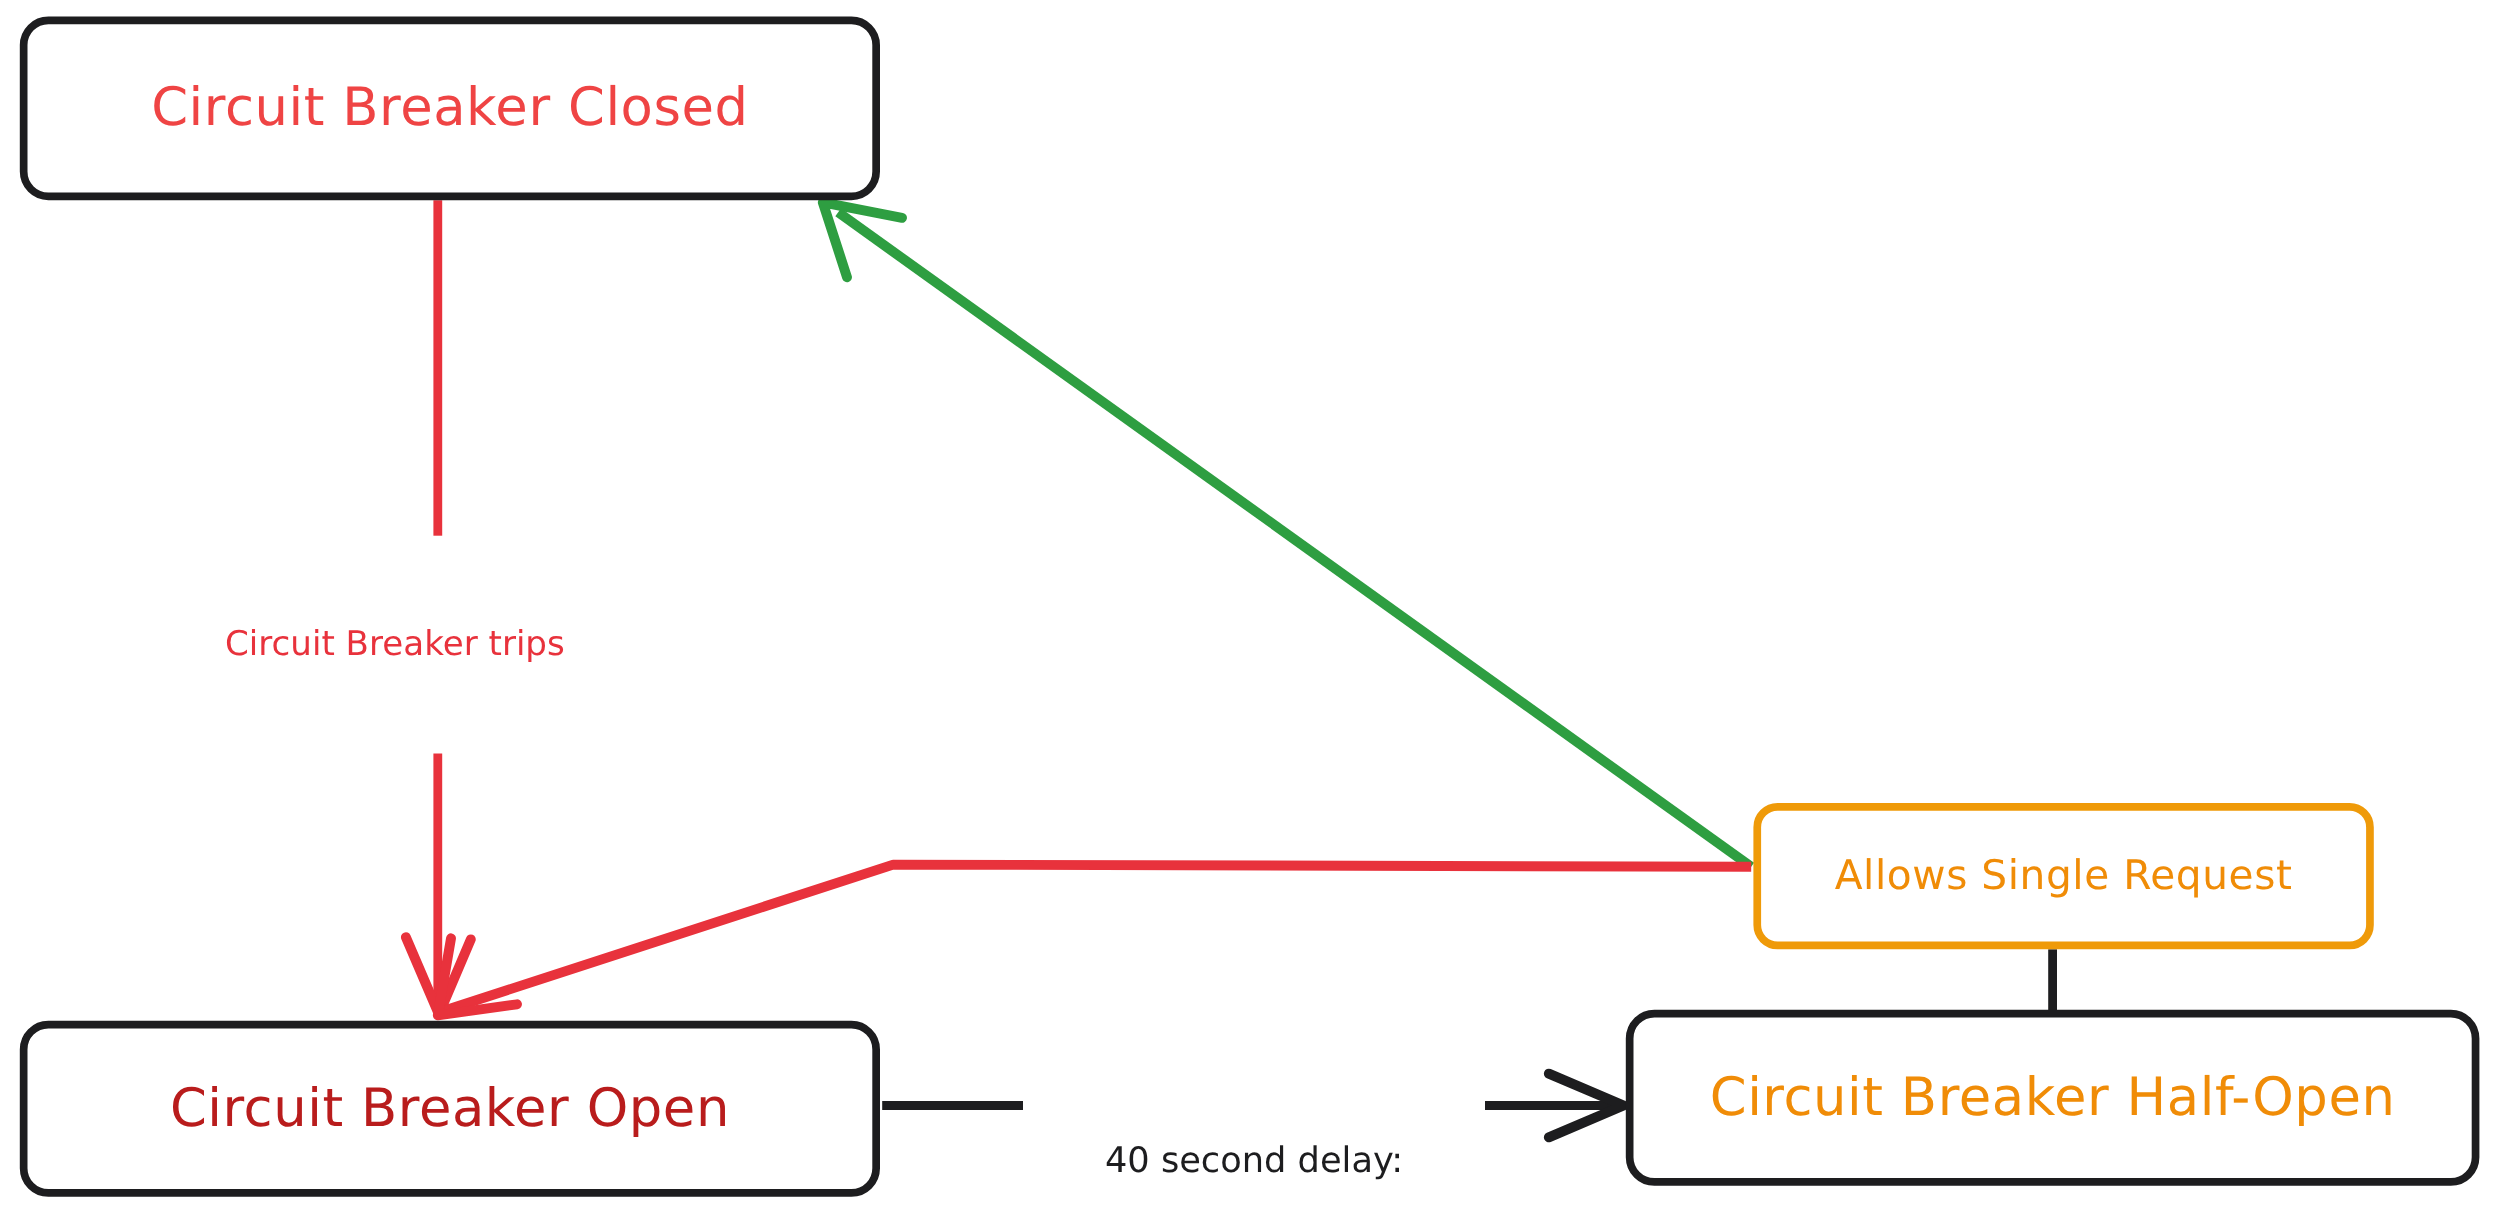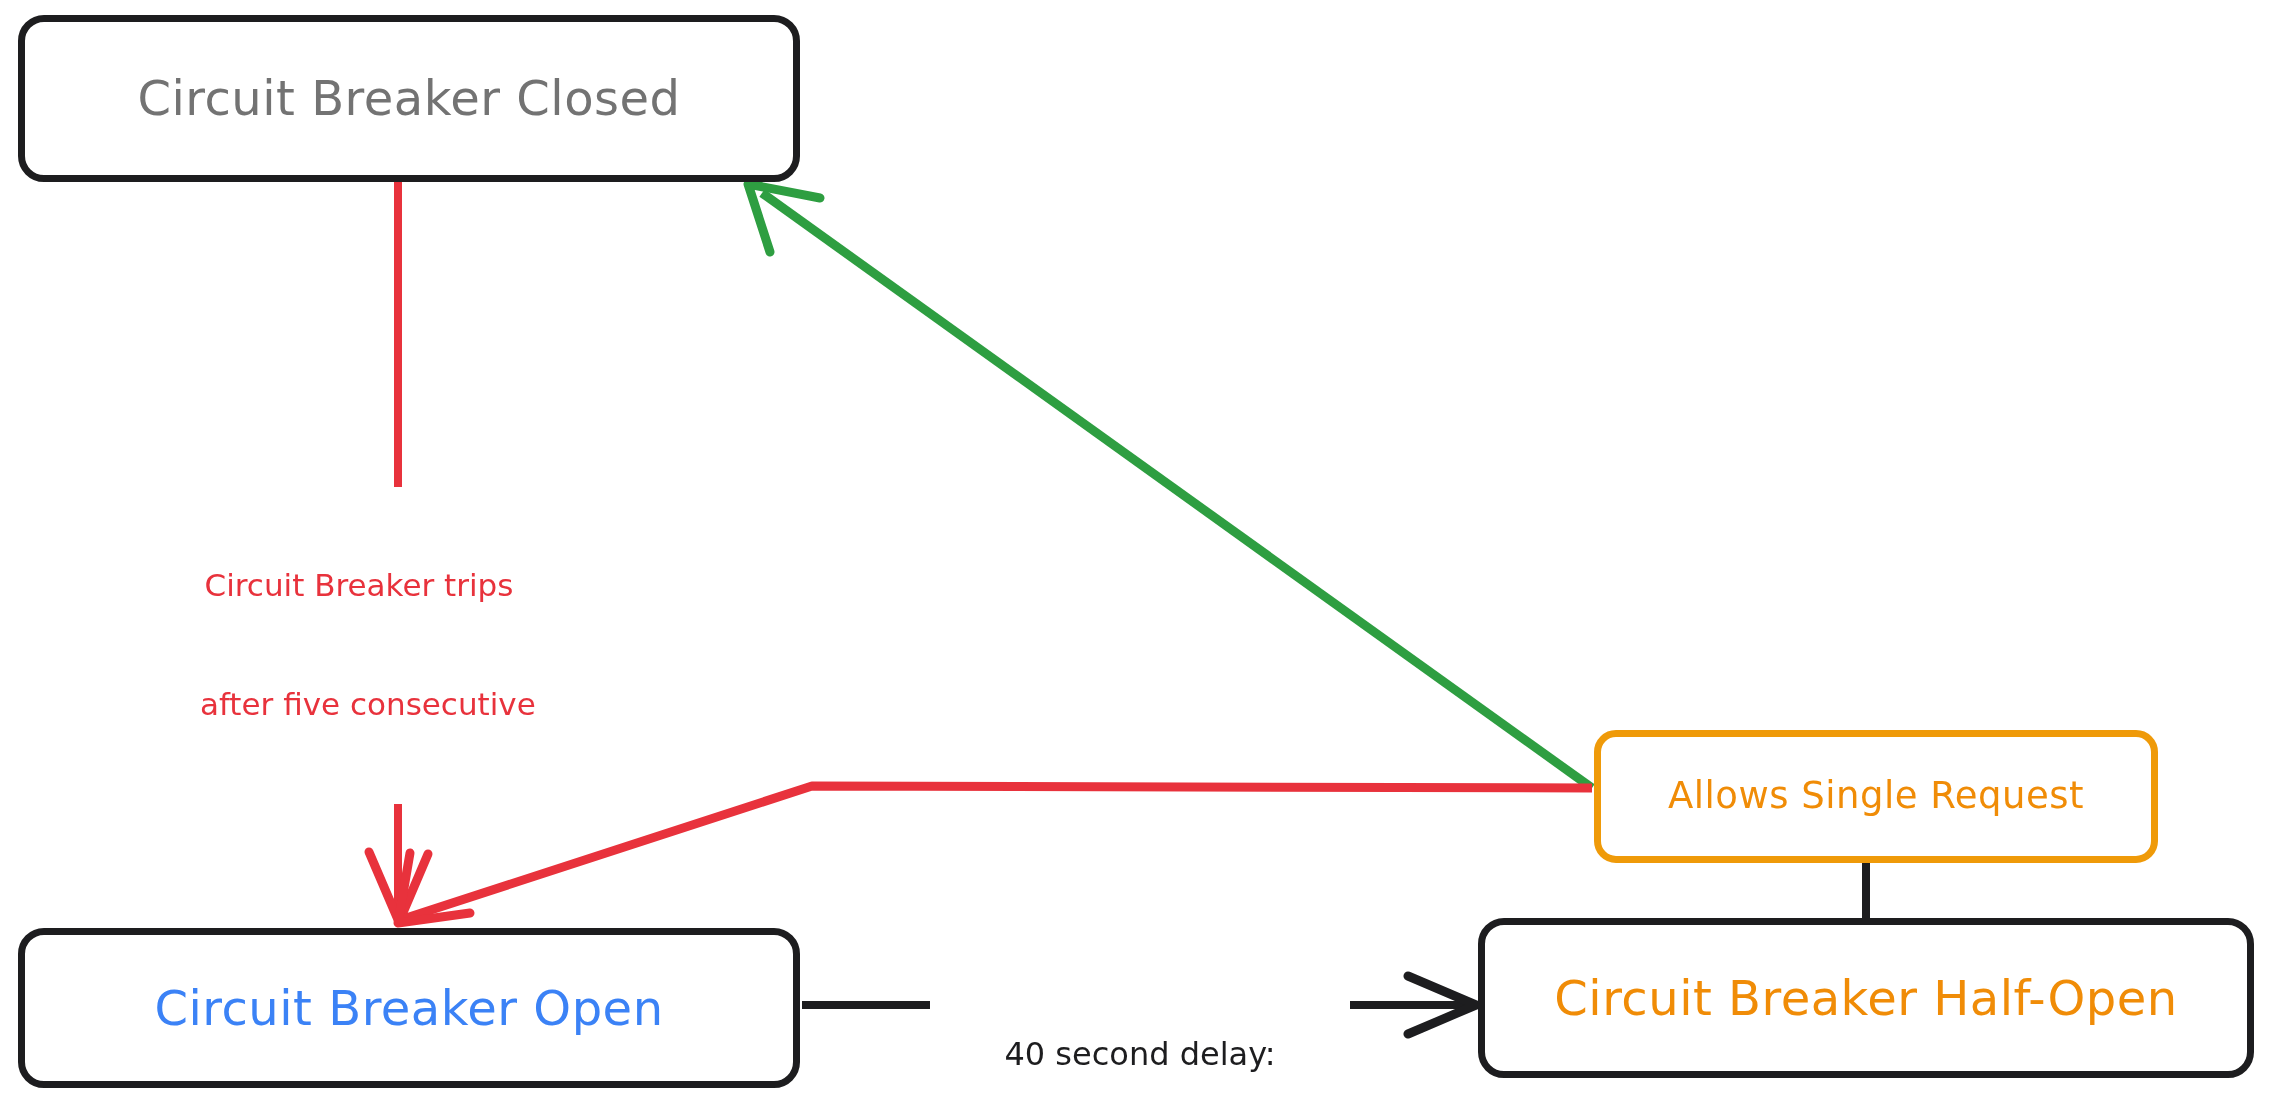--- a/index.html
+++ b/index.html
@@ -43,22 +43,22 @@
     border: 7px solid #ef9a09;
     border-radius: 22px;
   }
   .node-label {
     font-family: "DejaVu Sans", sans-serif;
     font-weight: 400;
     letter-spacing: 0.5px;
     line-height: 1.1;
     white-space: nowrap;
   }
-  .label-green   { color: #737373; }
-  .label-red     { color: #3b82f6; }
+  .label-green   { color: #ef4444; }
+  .label-red     { color: #b91c1c; }
   .label-orange  { color: #f08c07; }
 
   #node-closed {
     left: 18px; top: 15px; width: 782px; height: 167px;
   }
   #node-closed .node-label { font-size: 48px; }
 
   #node-open {
     left: 18px; top: 928px; width: 782px; height: 160px;
   }
@@ -150,21 +150,20 @@
   <div class="node node-black" id="node-half-open">
     <span class="node-label label-orange">Circuit Breaker Half-Open</span>
   </div>
 
   <div class="node node-orange" id="node-allows">
     <span class="node-label label-orange">Allows Single Request</span>
   </div>
 
   <div class="edge-label" id="edge-label-trips">
     <span class="el-line">Circuit Breaker trips</span>
-    <span class="el-line">after five consecutive</span>
   </div>
 
 
 
   <div class="edge-label" id="edge-label-delay">
     <span class="el-line">40 second delay:</span>
     
   </div>
 
 </div>

